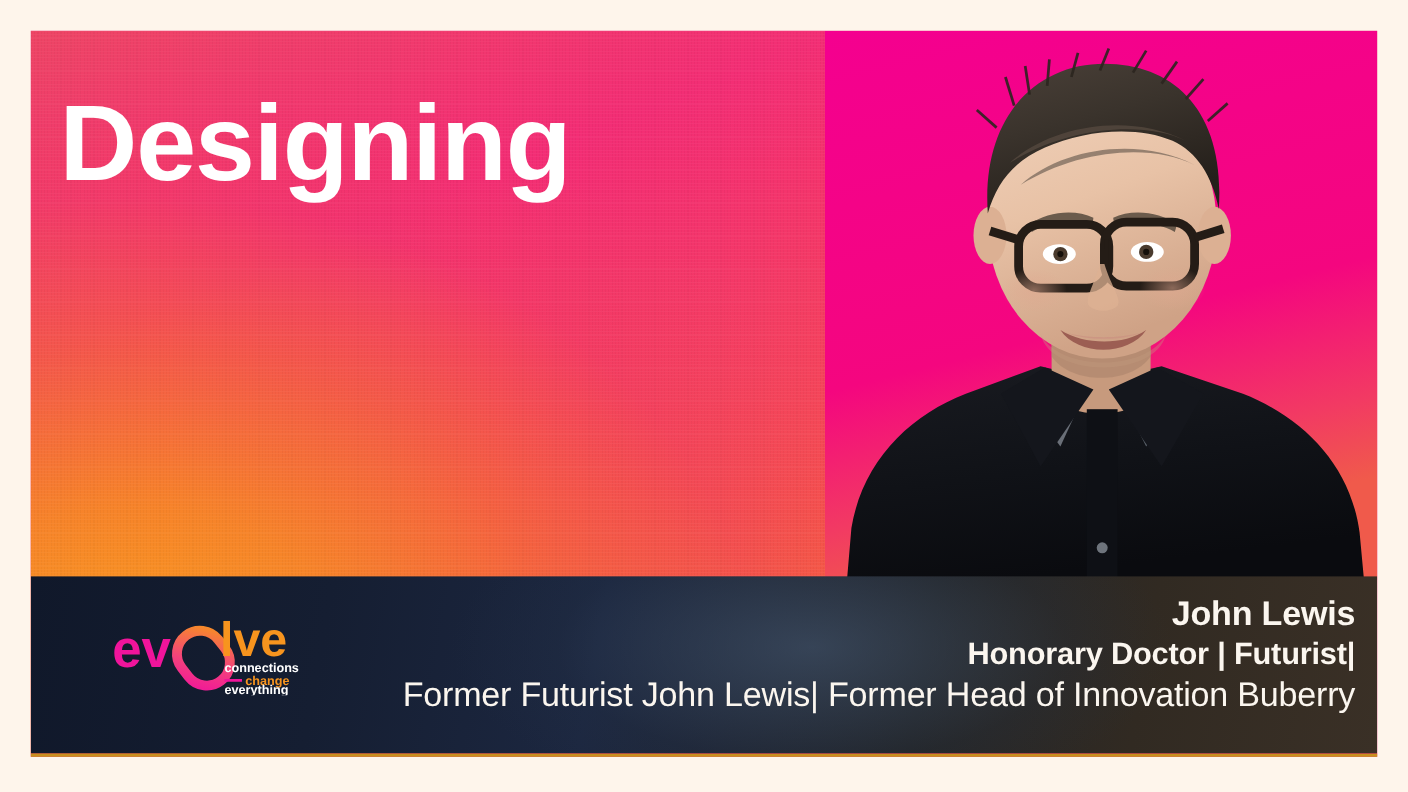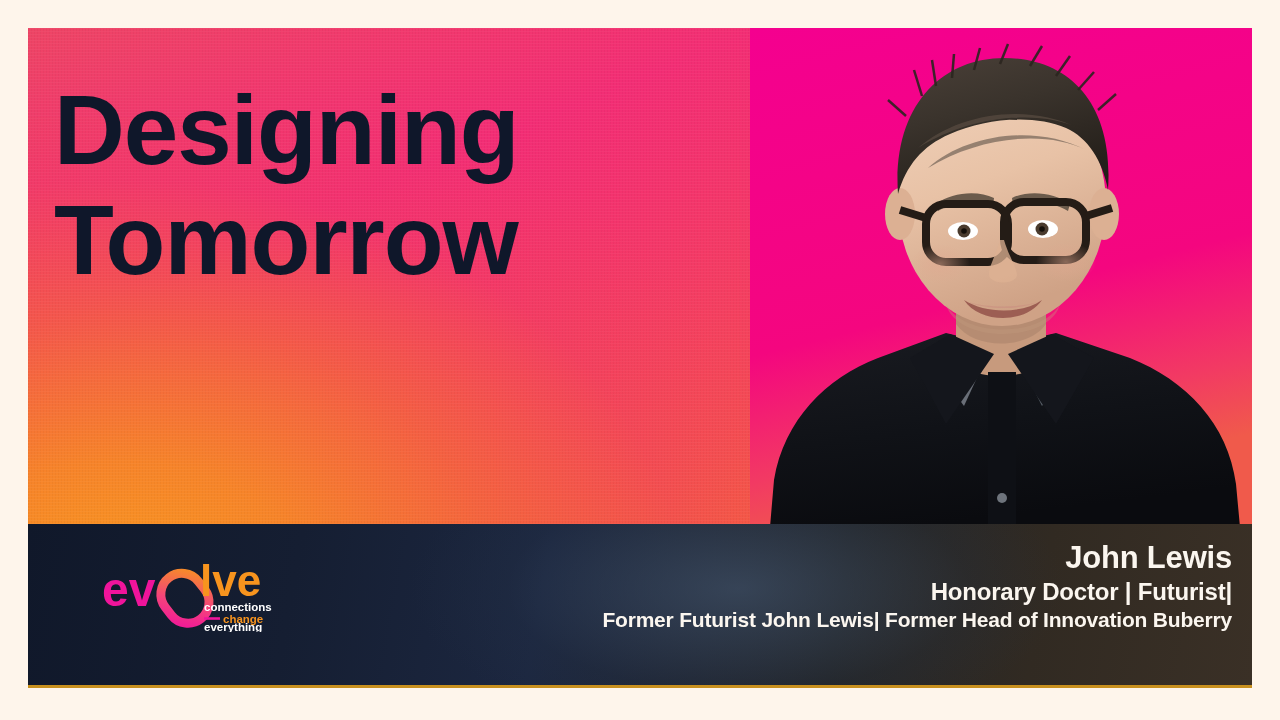--- a/index.html
+++ b/index.html
@@ -80,21 +80,21 @@
     position: absolute;
     left: 26px;
     top: 48px;
     width: 640px;
     z-index: 6;
   }
   .title-line {
     font-size: 98px;
     line-height: 1.12;
     font-weight: 700;
-    color: #0f172a;
+    color: #ffffff;
     letter-spacing: -1px;
     white-space: nowrap;
   }
 
   
   .photo-panel {
     position: absolute;
     left: 722px;
     top: 0;
     width: 502px;
@@ -145,47 +145,46 @@
     z-index: 9;
   }
   .speaker-name {
     font-size: 31px;
     font-weight: 700;
     color: #FBF6EF;
     line-height: 1.26;
     letter-spacing: -0.2px;
   }
   .speaker-role {
-    font-size: 24px;
+    font-size: 28px;
     font-weight: 700;
     color: #FBF6EF;
     line-height: 1.26;
     letter-spacing: -0.2px;
   }
   .speaker-history {
-    font-size: 21px;
-    font-weight: 700;
+    font-size: 31px;
+    font-weight: 400;
     color: #FBF6EF;
     line-height: 1.26;
     letter-spacing: -0.2px;
   }
 </style>
 </head>
 <body>
 
 <div class="slide-card">
 
   <div class="hero">
     <div class="hero-bloom"></div>
     <div class="hero-texture"></div>
   </div>
 
   <div class="title-block">
     <div class="title-line">Designing</div>
-    <div class="title-line">Tomorrow</div>
   </div>
 
   <div class="photo-panel">
     <svg class="photo-svg" viewBox="0 0 502 499" preserveAspectRatio="xMidYMax meet">
       <defs>
         <linearGradient id="pinkBg" x1="0" y1="0" x2="0.25" y2="1">
           <stop offset="0%" stop-color="#F4008F"></stop>
           <stop offset="62%" stop-color="#F4067F"></stop>
           <stop offset="86%" stop-color="#F23A63"></stop>
           <stop offset="100%" stop-color="#F05A4B"></stop>

